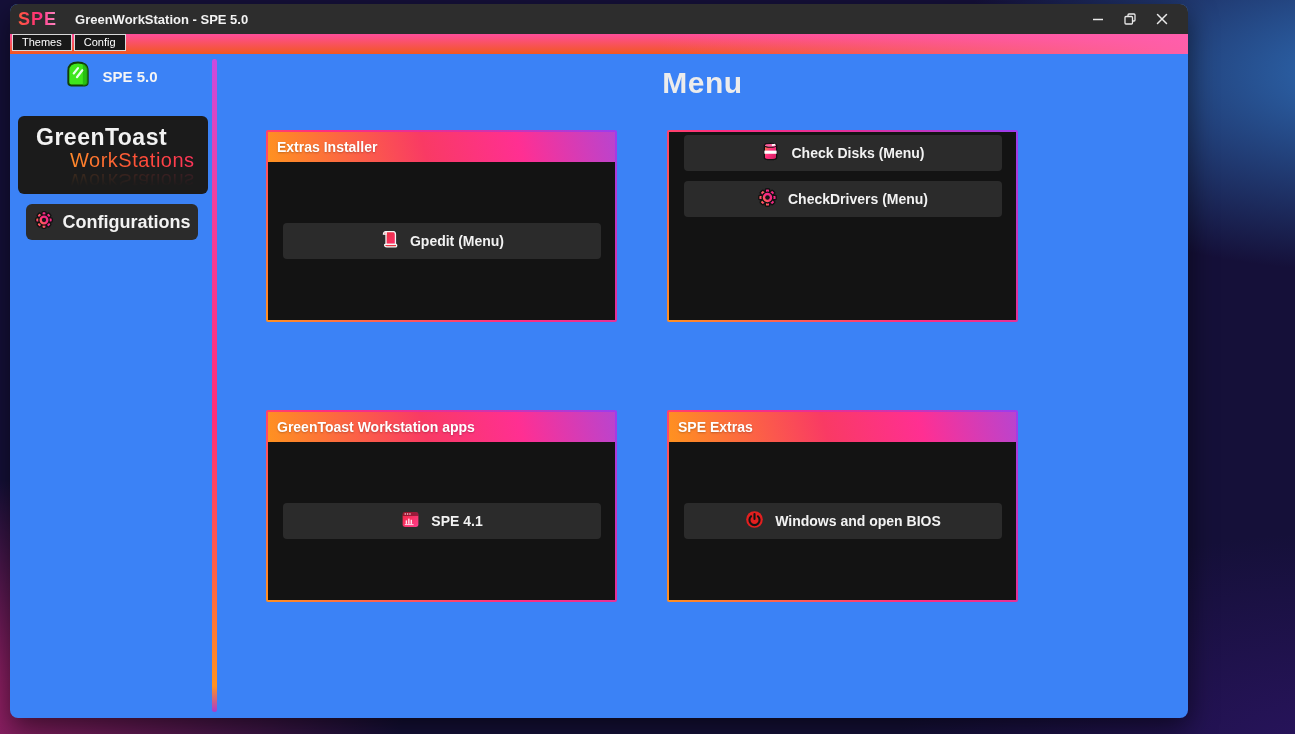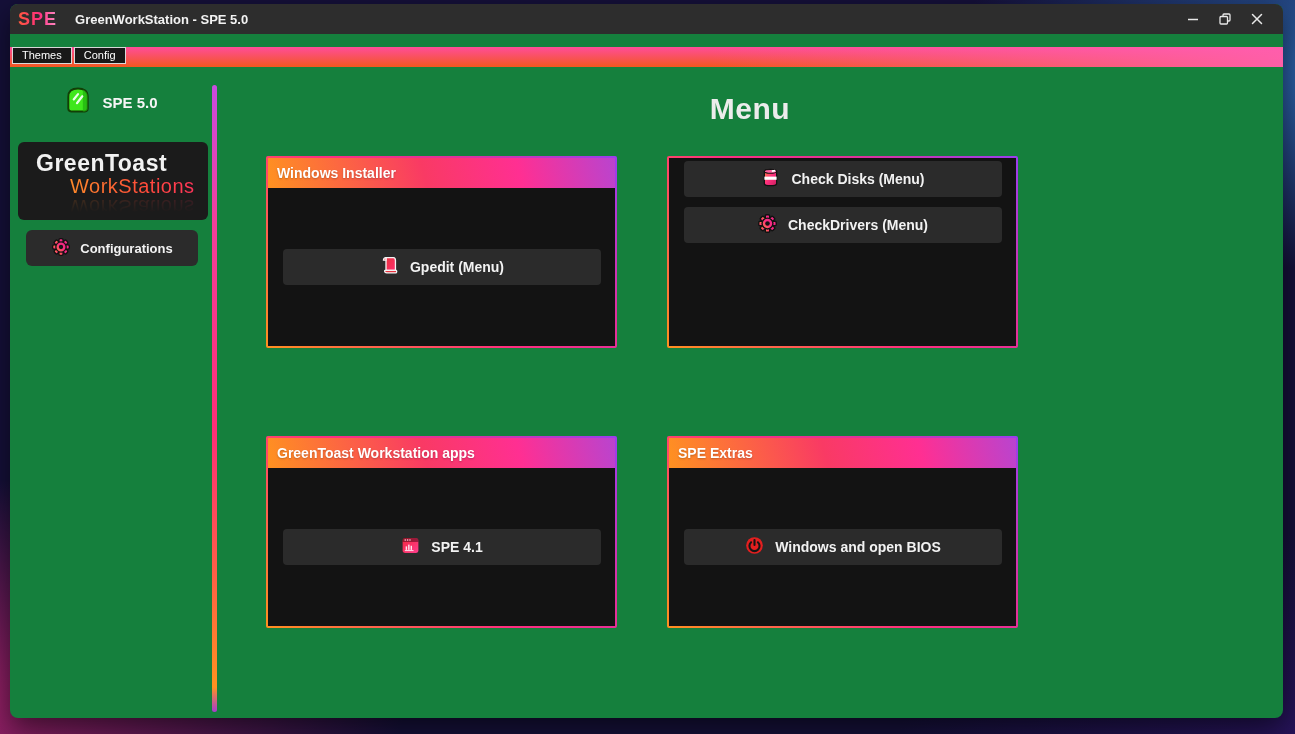--- a/index.html
+++ b/index.html
@@ -6,24 +6,24 @@
   html,body { width:1295px; height:734px; overflow:hidden; }
   body {
     font-family:"Liberation Sans", sans-serif;
     background:
       radial-gradient(55% 45% at 106% 10%, #2e6cb5 0%, rgba(46,108,181,0) 60%),
       radial-gradient(60% 50% at -6% 96%, #a5226b 0%, rgba(165,34,107,0) 62%),
       radial-gradient(50% 45% at 104% 104%, #2a1460 0%, rgba(42,20,96,0) 70%),
       #151039;
   }
   .window {
-    position:absolute; left:10px; top:4px; width:1273px; height:714px;
-    border-radius:8px; overflow:hidden; background:#15803d;
+    position:absolute; left:10px; top:4px; width:1178px; height:714px;
+    border-radius:8px; overflow:hidden; background:#3b82f6;
     box-shadow:0 10px 28px rgba(0,0,0,.55);
-    display:flex; flex-direction:column;gap:13px;
+    display:flex; flex-direction:column;
   }
   
   .titlebar { height:30px; background:#2d2d2d; display:flex; align-items:center; padding-left:8px; flex:0 0 auto; }
   .spe-logo { font-size:18px; font-weight:800; letter-spacing:1px; color:#ff4f8e; }
   @supports ((-webkit-background-clip:text) or (background-clip:text)) {
     .spe-logo {
       background:linear-gradient(90deg,#ff5a3c 0%,#ff2e7e 55%,#ff8ec7 100%);
       -webkit-background-clip:text; background-clip:text;
       -webkit-text-fill-color:transparent; color:transparent;
     }
@@ -60,21 +60,21 @@
     .grad-warm {
       background:linear-gradient(90deg,#ff8a2a 0%,#ff4a3a 55%,#ff2e63 100%);
       -webkit-background-clip:text; background-clip:text;
       -webkit-text-fill-color:transparent; color:transparent;
     }
   }
   .config-btn {
     position:absolute; top:150px; left:16px; width:172px; height:36px;
     background:#2b2b2b; border:none; border-radius:6px; cursor:pointer;
     display:flex; align-items:center; justify-content:center; gap:9px;
-    color:#f2f2f2; font-weight:bold; font-size:13px; font-family:inherit;
+    color:#f2f2f2; font-weight:bold; font-size:18px; font-family:inherit;
   }
   .accent-stripe {
     width:5px; flex:0 0 auto; margin:5px 0 6px 0; border-radius:3px;
     background:linear-gradient(180deg,#c94be0 0%,#f23f9b 22%,#ff2e78 55%,#ff5f46 78%,#ff9220 96%,#a83bd0 100%);
   }
   .main { flex:1; position:relative; }
   .page-title { text-align:center; margin-top:12px; color:#ececec; font-size:30px; font-weight:bold; letter-spacing:.5px; }
   .grid {
     position:absolute; left:49px; top:76px;
     display:grid; grid-template-columns:351px 351px; column-gap:50px; row-gap:88px;
@@ -182,21 +182,21 @@
     </div>
 
     <div class="accent-stripe"></div>
 
     <div class="main">
       <div class="page-title">Menu</div>
 
       <div class="grid">
 
         <div class="panel">
-          <div class="panel-header">Windows Installer</div>
+          <div class="panel-header">Extras Installer</div>
           <div class="panel-body">
             <button class="panel-btn">
               <span class="icon">
                 <svg width="21" height="21" viewBox="0 0 24 24">
                   <defs>
                       <linearGradient id="scrollG" x1="0" y1="0" x2="1" y2="1">
                     <stop offset="0" stop-color="#e8333f"></stop>
                         <stop offset="1" stop-color="#ff2d6e"></stop>
                   </linearGradient>
                     </defs>

